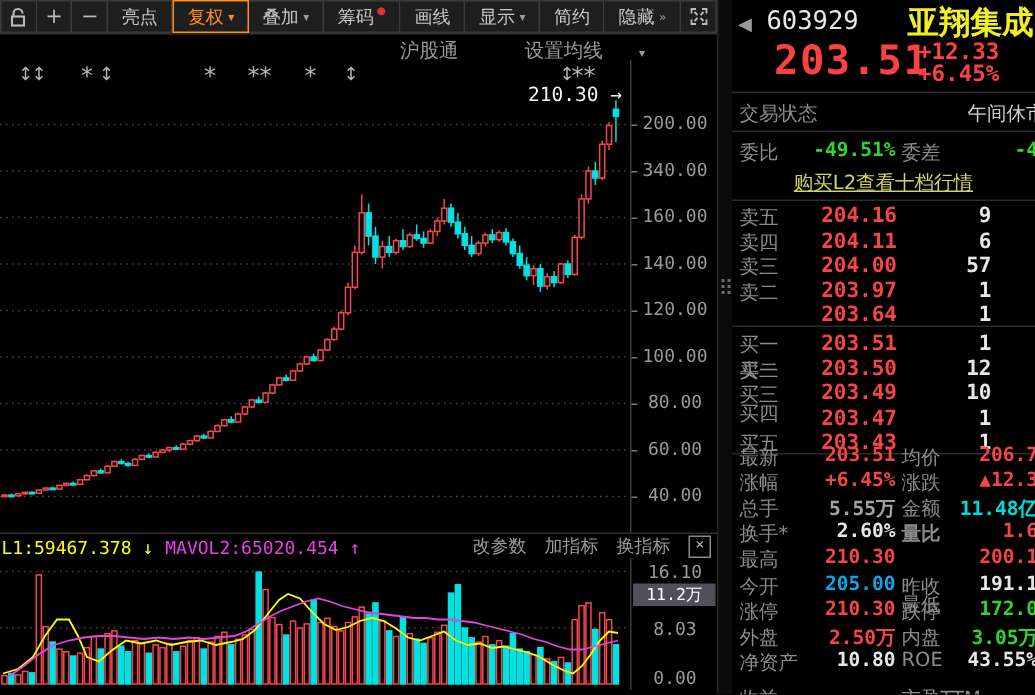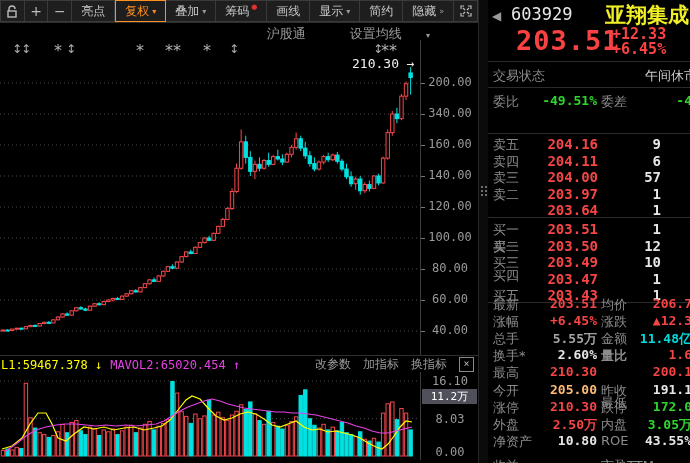--- a/index.html
+++ b/index.html
@@ -499,20 +499,21 @@
   <div class="sep" style="top:61px"></div>
   <div class="q-abs row-label" style="left:5px;top:67px">交易状态</div>
   <div class="q-abs val" style="left:120px;top:67px;width:89px;color:#cfcfcf;font-family:'DejaVu Sans',sans-serif;font-weight:normal;font-size:13px">午间休市</div>
   <div class="sep" style="top:87px"></div>
 
   <div class="q-abs row-label" style="left:5px;top:93px">委比</div>
   <div class="q-abs val" style="left:48px;top:93px;width:61px;color:#2ed52e">-49.51%</div>
   <div class="q-abs row-label" style="left:113px;top:93px">委差</div>
   <div class="q-abs val" style="left:138px;top:93px;width:66px;color:#2ed52e">-4</div>
 
+  <div class="l2link">购买L2查看十档行情</div>
   <div class="sep" style="top:133px"></div>
 
   <div id="orderbook">
       <div class="book-label" style="top: 136px;">卖五</div>
       <div class="book-price" style="top: 136px;">204.16</div>
       <div class="book-qty" style="top: 136px;">9</div>
       <div class="book-label" style="top: 152.6px;">卖四</div>
       <div class="book-price" style="top: 152.6px;">204.11</div>
       <div class="book-qty" style="top: 152.6px;">6</div>
       <div class="book-label" style="top: 169.2px;">卖三</div>
@@ -569,21 +570,21 @@
         <div class="val v2" style="top: 347.3px; color: rgb(245, 69, 69);">1.6</div>
       </div>
       <div class="srow">
         <div class="row-label l1" style="top: 364.4px;">最高</div>
         <div class="val v1" style="top: 364.4px; color: rgb(245, 69, 69);">210.30</div>
         <div class="row-label l2" style="top: 382px; margin-top: 12px;">最低</div>
         <div class="val v2" style="top: 364.4px; color: rgb(245, 69, 69);">200.1</div>
       </div>
       <div class="srow">
         <div class="row-label l1" style="top: 381.5px;">今开</div>
-        <div class="val v1" style="top: 381.5px; color: #fdba74;">205.00</div>
+        <div class="val v1" style="top: 381.5px; color: #0ea5e9;">205.00</div>
         <div class="row-label l2" style="top: 381.5px;">昨收</div>
         <div class="val v2" style="top: 381.5px; color: rgb(230, 230, 230);">191.1</div>
       </div>
       <div class="srow">
         <div class="row-label l1" style="top: 398.6px;">涨停</div>
         <div class="val v1" style="top: 398.6px; color: rgb(245, 69, 69);">210.30</div>
         <div class="row-label l2" style="top: 398.6px;">跌停</div>
         <div class="val v2" style="top: 398.6px; color: rgb(46, 213, 46);">172.0</div>
       </div>
       <div class="srow">

